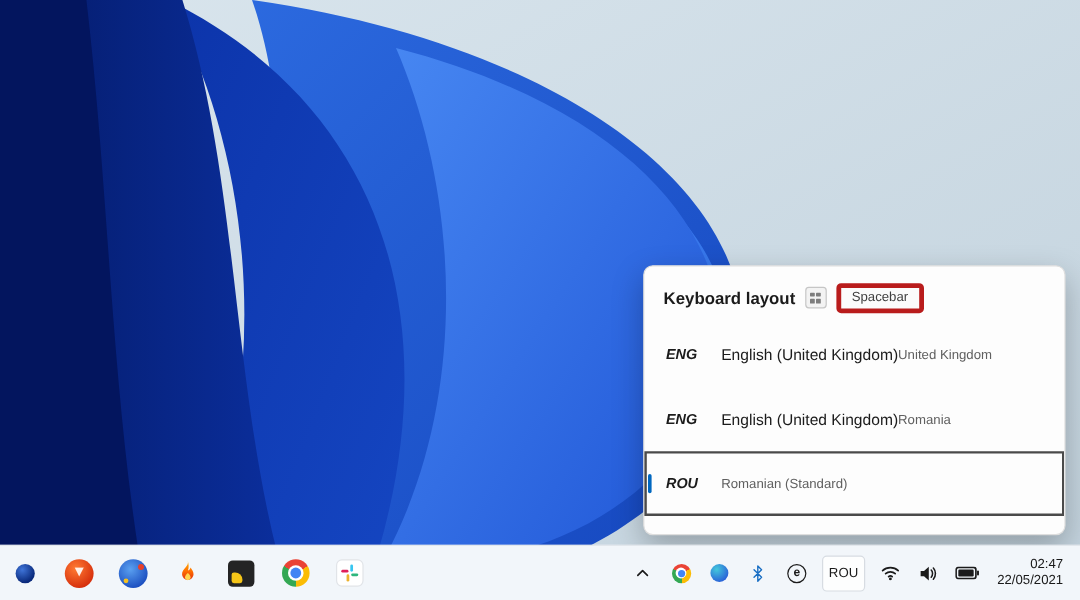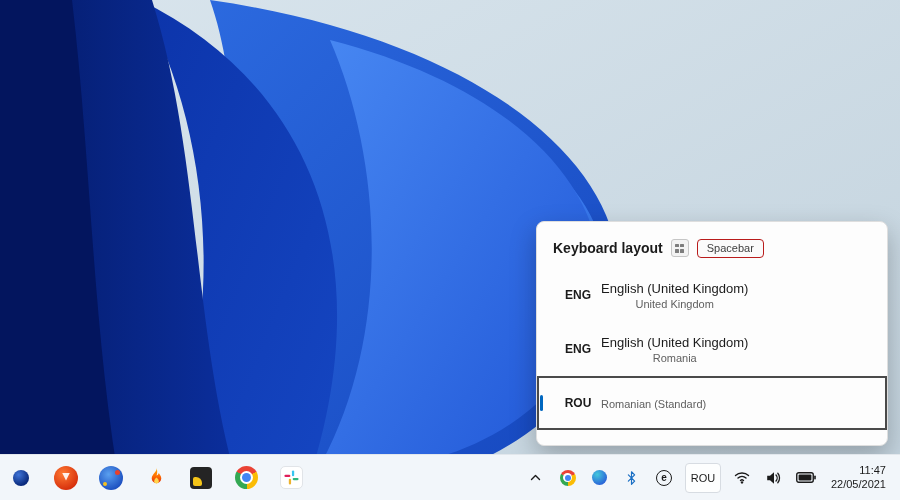--- a/index.html
+++ b/index.html
@@ -6,33 +6,33 @@
   html,body { width:900px; height:500px; overflow:hidden;
               font-family:"Liberation Sans", sans-serif; background:#c7d6e0; }
   .stage { position:relative; width:900px; height:500px; overflow:hidden; }
 
   
   .wallpaper { position:absolute; inset:0; width:900px; height:500px; display:block; }
 
   
   .kb-popup { position:absolute; left:536px; top:221px; width:352px;
               background:#fdfdfd; border:1px solid #dedede; border-radius:8px;
-              box-shadow:0 10px 26px rgba(0,0,0,.25); padding:14px 0 15px; z-index:5;text-align:center; }
+              box-shadow:0 10px 26px rgba(0,0,0,.25); padding:14px 0 15px; z-index:5; }
   .kb-header { display:flex; align-items:center; gap:8px; height:24px; padding:0 16px; }
   .kb-title { font-size:14px; font-weight:600; color:#1b1b1b; }
   .winkey { width:18px; height:18px; border:1px solid #c6c6c6; border-radius:3px;
             background:#f3f3f3; display:grid; grid-template-columns:1fr 1fr;
             grid-template-rows:1fr 1fr; gap:1.5px; padding:3.5px; }
   .winkey span { background:#7d7d7d; border-radius:0.5px; }
-  .kb-badge { font-size:11px; color:#3f3f3f; background:#fbfbfb; border:1px solid #b91c1c;
+  .kb-badge { font-size:11px; color:#3f3f3f; background:#fbfbfb; border:4px solid #b91c1c;
               border-radius:4px; padding:2px 9px; line-height:13px; }
   .kb-list { margin-top:8px; }
   .kb-item { position:relative; display:flex; align-items:center; height:54px; cursor:default; }
-  .kb-code { width:46px; margin-left:18px; font-size:12px; font-weight:700; color:#1b1b1b; flex:none; }
-  .kb-text { display:flex; flex-direction:column; }
+  .kb-code { width:46px; margin-left:18px; font-size:12px; font-weight:700; color:#1b1b1b; flex:none;font-style:italic; }
+  .kb-text { display:flex; flex-direction:row; }
   .kb-text .t { font-size:13px; color:#1b1b1b; }
   .kb-text .s { font-size:11px; color:#606060; margin-top:2px; }
   .kb-item.selected { box-shadow:inset 0 0 0 2px #4a4a4a; }
   .kb-item.selected .accent-bar { position:absolute; left:3px; top:50%; transform:translateY(-50%);
               width:3px; height:16px; border-radius:2px; background:#0067c0; }
 
   
   .taskbar { position:absolute; left:0; right:0; bottom:0; height:46px;
              background:#f2f6fa; border-top:1px solid #e2e7ec;
              display:flex; align-items:center; justify-content:space-between;
@@ -243,18 +243,18 @@
         </svg>
       </span>
       <span class="tray-btn">
         <svg width="20" height="11" viewBox="0 0 20 11">
           <rect x="0.75" y="0.75" width="16.5" height="9.5" rx="2" stroke="#1b1b1b" stroke-width="1.4" fill="none"></rect>
           <rect x="2.6" y="2.6" width="12.8" height="5.8" rx="1" fill="#1b1b1b"></rect>
           <rect x="18.2" y="3.4" width="1.6" height="4.2" rx="0.8" fill="#1b1b1b"></rect>
         </svg>
       </span>
       <span class="clock">
-        <span>11:47</span>
+        <span>02:47</span>
         <span>22/05/2021</span>
       </span>
     </div>
   </div>
 </div>
 
 </body></html>

